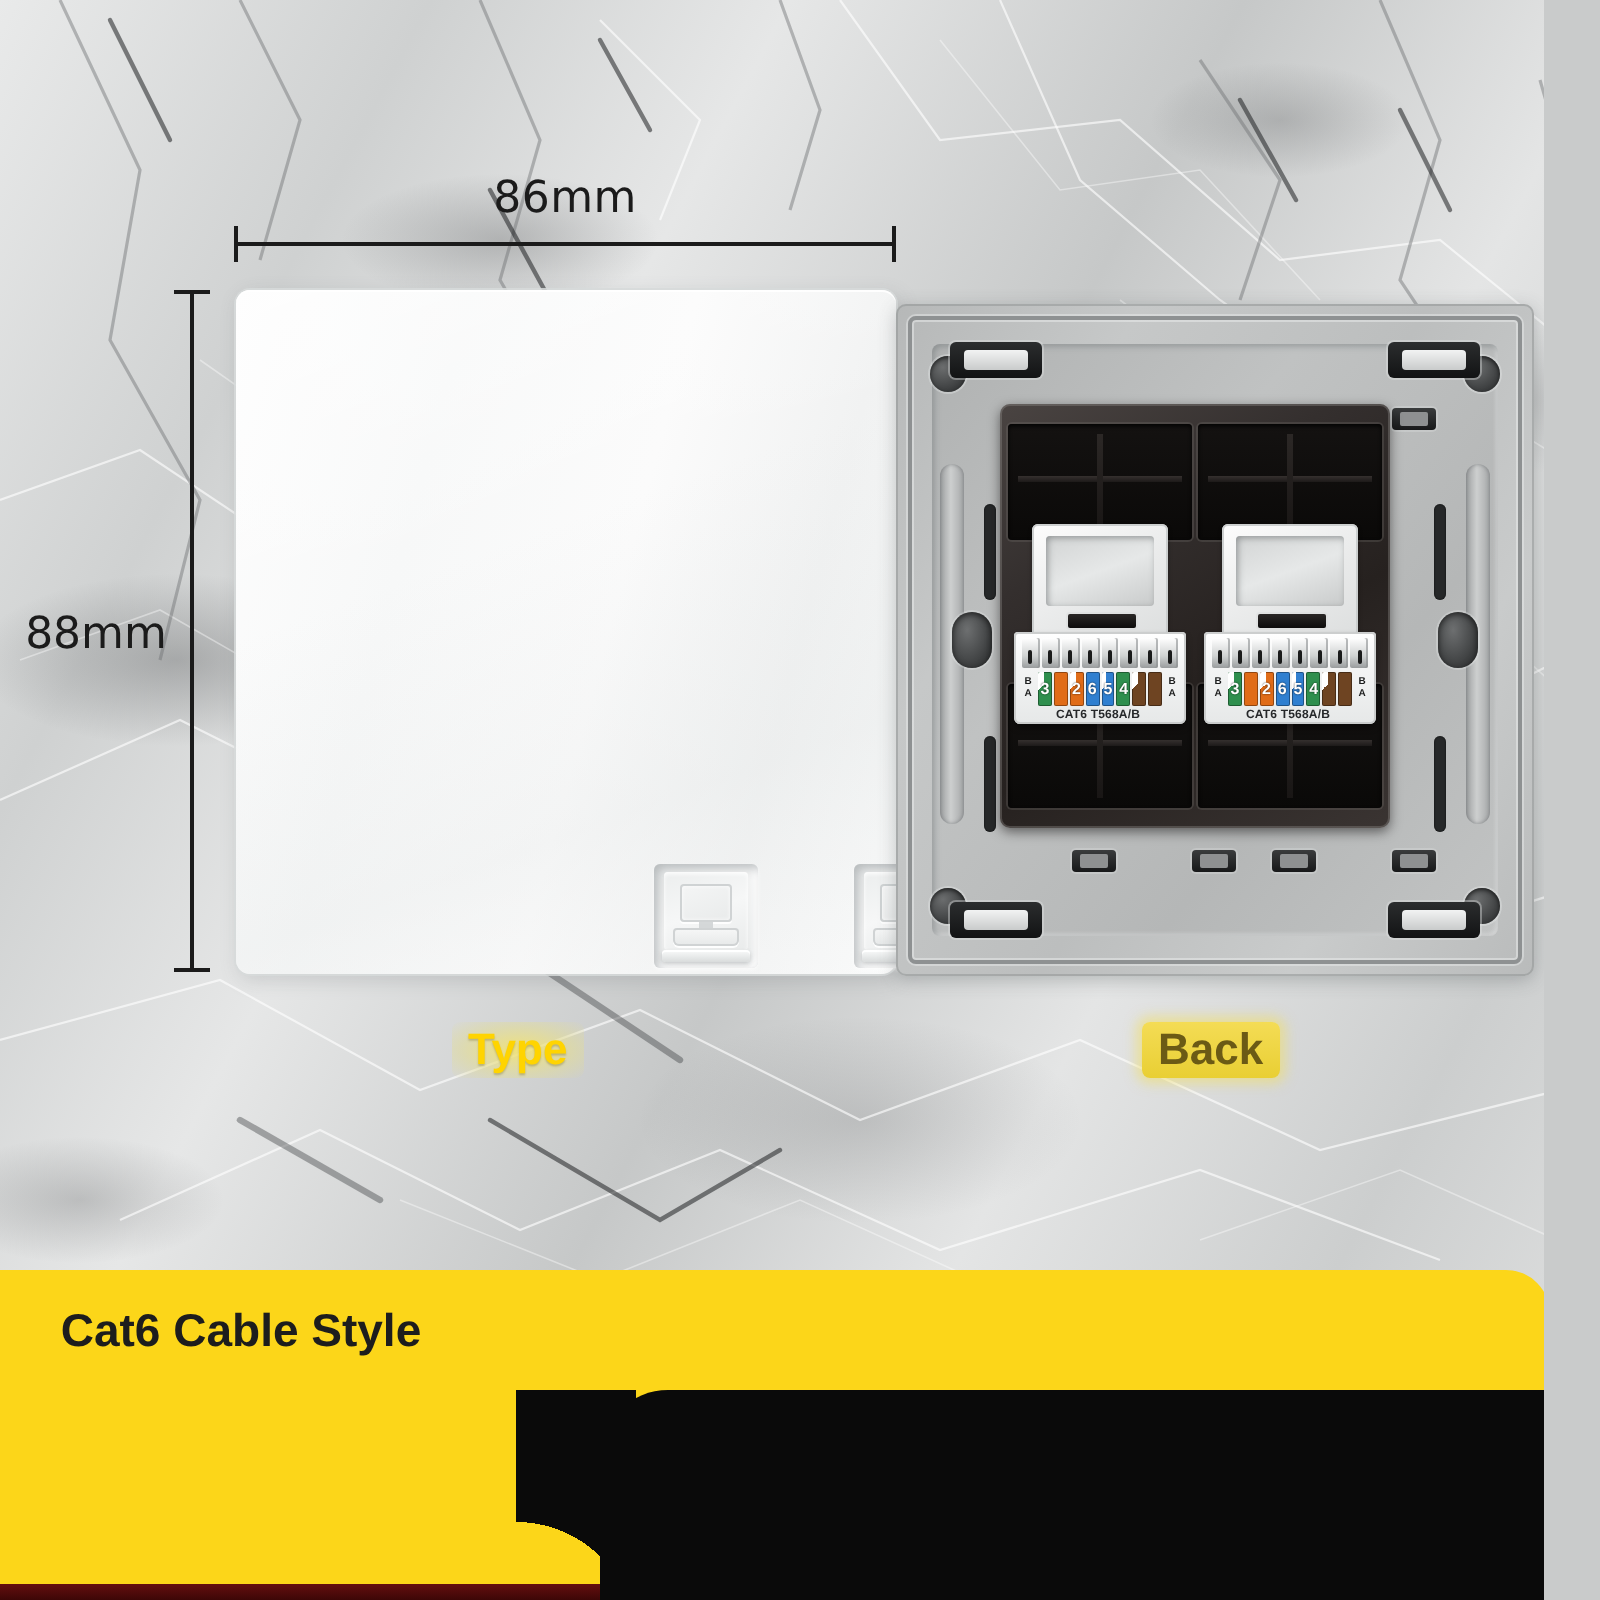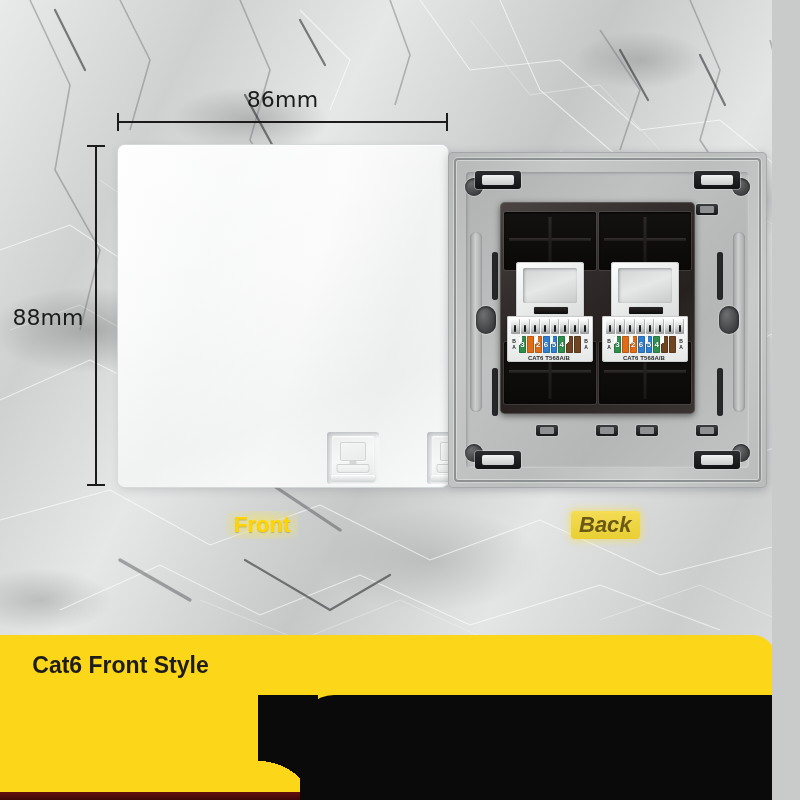--- a/index.html
+++ b/index.html
@@ -296,21 +296,20 @@
   }
   .tag.front {
     left:226px; top:511px; color:#ffd400;
     background:radial-gradient(ellipse at 50% 50%, rgba(240,226,120,.95) 0%, rgba(226,220,150,.55) 60%, rgba(210,212,208,0) 100%);
     text-shadow:0 1px 1px rgba(120,110,30,.35);
   }
   .tag.back {
     left:571px; top:511px; color:#6b5a15;
     background:linear-gradient(180deg,#f4dc55,#e9cf33);
     box-shadow:0 0 6px 3px rgba(240,222,100,.55);
-    font-style:italic;
   }
 
   
   .banner { position:absolute; left:0; bottom:0; width:800px; height:165px; }
   .banner-yellow {
     position:absolute; left:0; bottom:8px; width:775px; height:157px;
     background:#fcd619;
     border-radius:0 22px 0 0;
   }
   .banner-red {
@@ -611,24 +610,24 @@
               </div>
             </div>
             <div class="cat-label">CAT6 T568A/B</div>
           </div>
         </div>
       </div>
 
     </div>
   </div>
 
-  <div class="tag front">Front</div>
+  <div class="tag front">Type</div>
   <div class="tag back">Back</div>
 
   <div class="banner">
     <div class="banner-red"></div>
     <div class="banner-yellow"></div>
     <div class="banner-black"></div>
 
-    <div class="bn-cat6">Cat6 Front Style</div>
+    <div class="bn-cat6">Cat6 Cable Style</div>
   </div>
 
 </div>
 
 </body></html>

